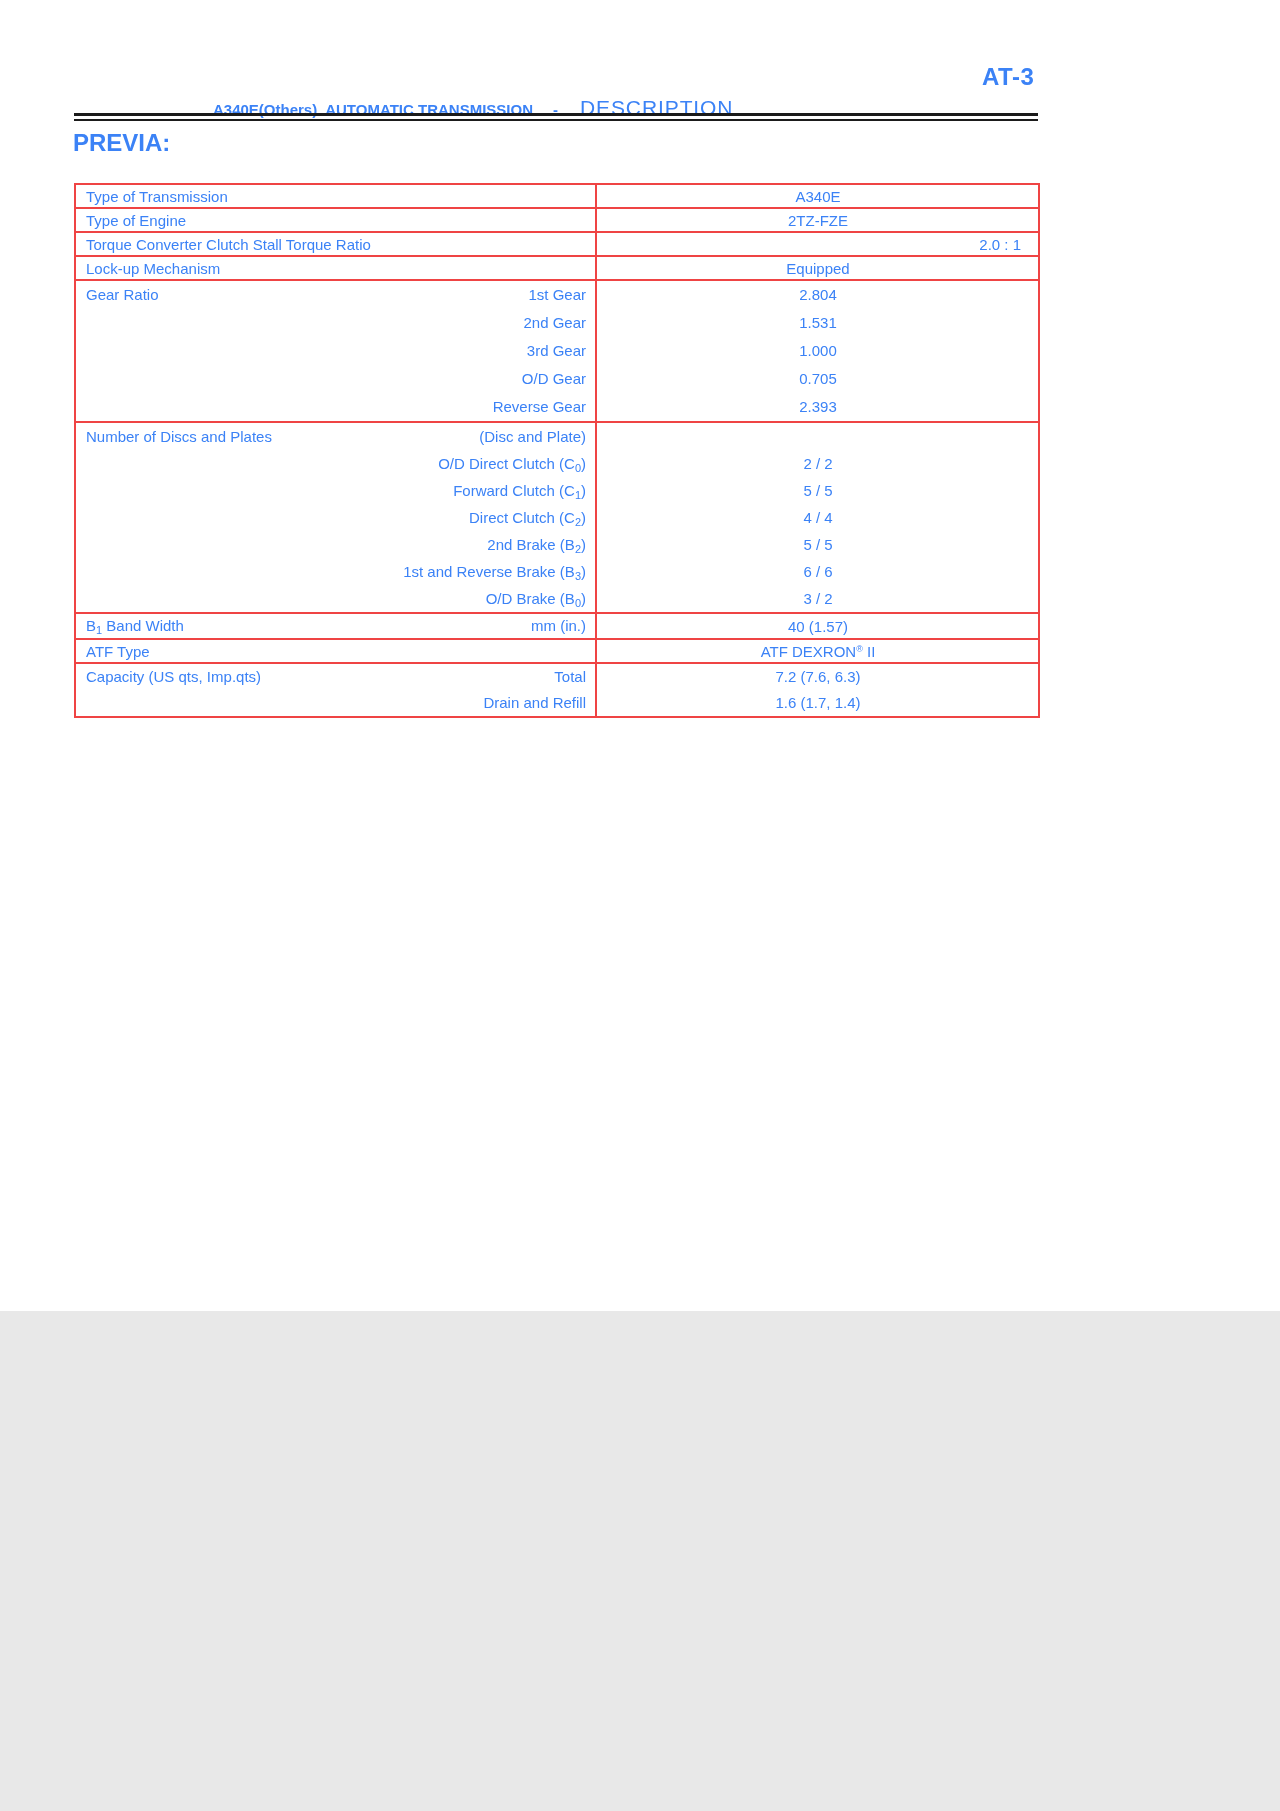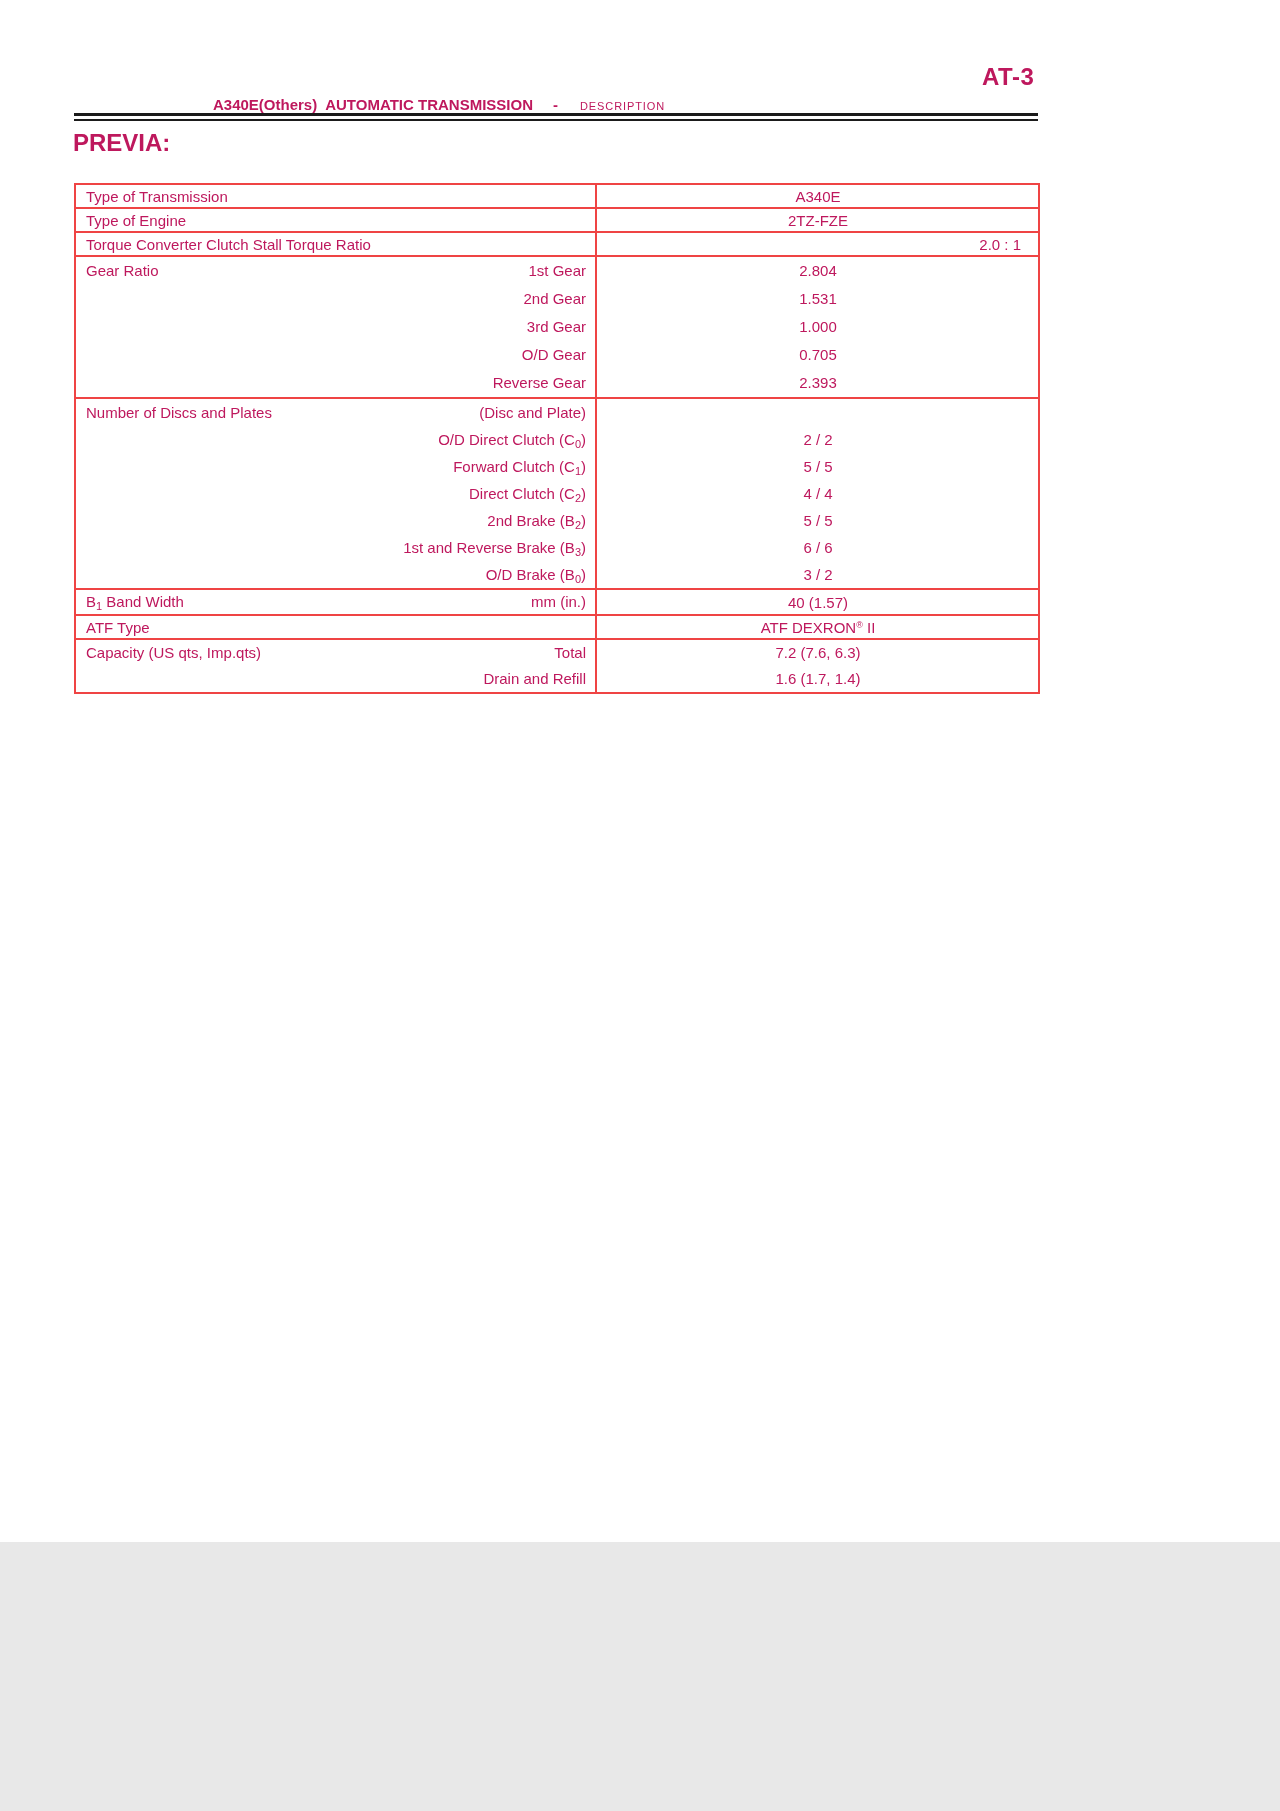--- a/index.html
+++ b/index.html
@@ -1,25 +1,25 @@
 <!DOCTYPE html>
 <html><head>
 <meta charset="utf-8">
 <style>
   html,body{margin:0;padding:0;background:#e8e8e8;}
-  .page{position:relative;width:1280px;height:1542px;background:#ffffff;
-        font-family:"Liberation Sans", sans-serif;color:#be185d;overflow:hidden;}
+  .page{position:relative;width:1280px;height:1311px;background:#ffffff;
+        font-family:"Liberation Sans", sans-serif;color:#3b82f6;overflow:hidden;}
 
   .page-number{position:absolute;top:63px;left:982px;font-size:24px;font-weight:bold;letter-spacing:.5px;}
 
   .running-header{position:absolute;top:96px;left:213px;white-space:nowrap;font-size:15px;}
   .running-header .hb{font-weight:bold;}
   .running-header .hb + .hb{margin-left:8px;}
   .running-header .hsep{margin-left:20px;font-weight:bold;}
-  .running-header .hsub{margin-left:22px;font-weight:normal;letter-spacing:.9px;font-size:11px;}
+  .running-header .hsub{margin-left:22px;font-weight:normal;letter-spacing:.9px;font-size:21px;}
 
   .header-rule{position:absolute;top:113px;left:74px;width:964px;height:3px;
                border-top:3px solid #1b1b1b;border-bottom:2px solid #1b1b1b;}
 
   .title{position:absolute;top:129px;left:73px;margin:0;font-size:24px;font-weight:bold;}
 
   table.spec{position:absolute;top:183px;left:74px;width:964px;border-collapse:collapse;
              table-layout:fixed;font-size:15px;}
   table.spec td{border:2px solid #ef4444;padding:0 9px 0 10px;vertical-align:middle;}
   col.c1{width:521px;}
@@ -70,20 +70,24 @@
     <tr class="simple">
       <td>Type of Engine</td>
       <td class="val">2TZ-FZE</td>
     </tr>
 
     <tr class="simple">
       <td>Torque Converter Clutch Stall Torque Ratio</td>
       <td class="val right">2.0 : 1</td>
     </tr>
 
+    <tr class="simple">
+      <td>Lock-up Mechanism</td>
+      <td class="val">Equipped</td>
+    </tr>
 
     <tr>
       <td class="multi gear">
         <div class="line first">
           <span>Gear Ratio</span>
           <span>1st Gear</span>
         </div>
         <div class="line right">2nd Gear</div>
         <div class="line right">3rd Gear</div>
         <div class="line right">O/D Gear</div>

